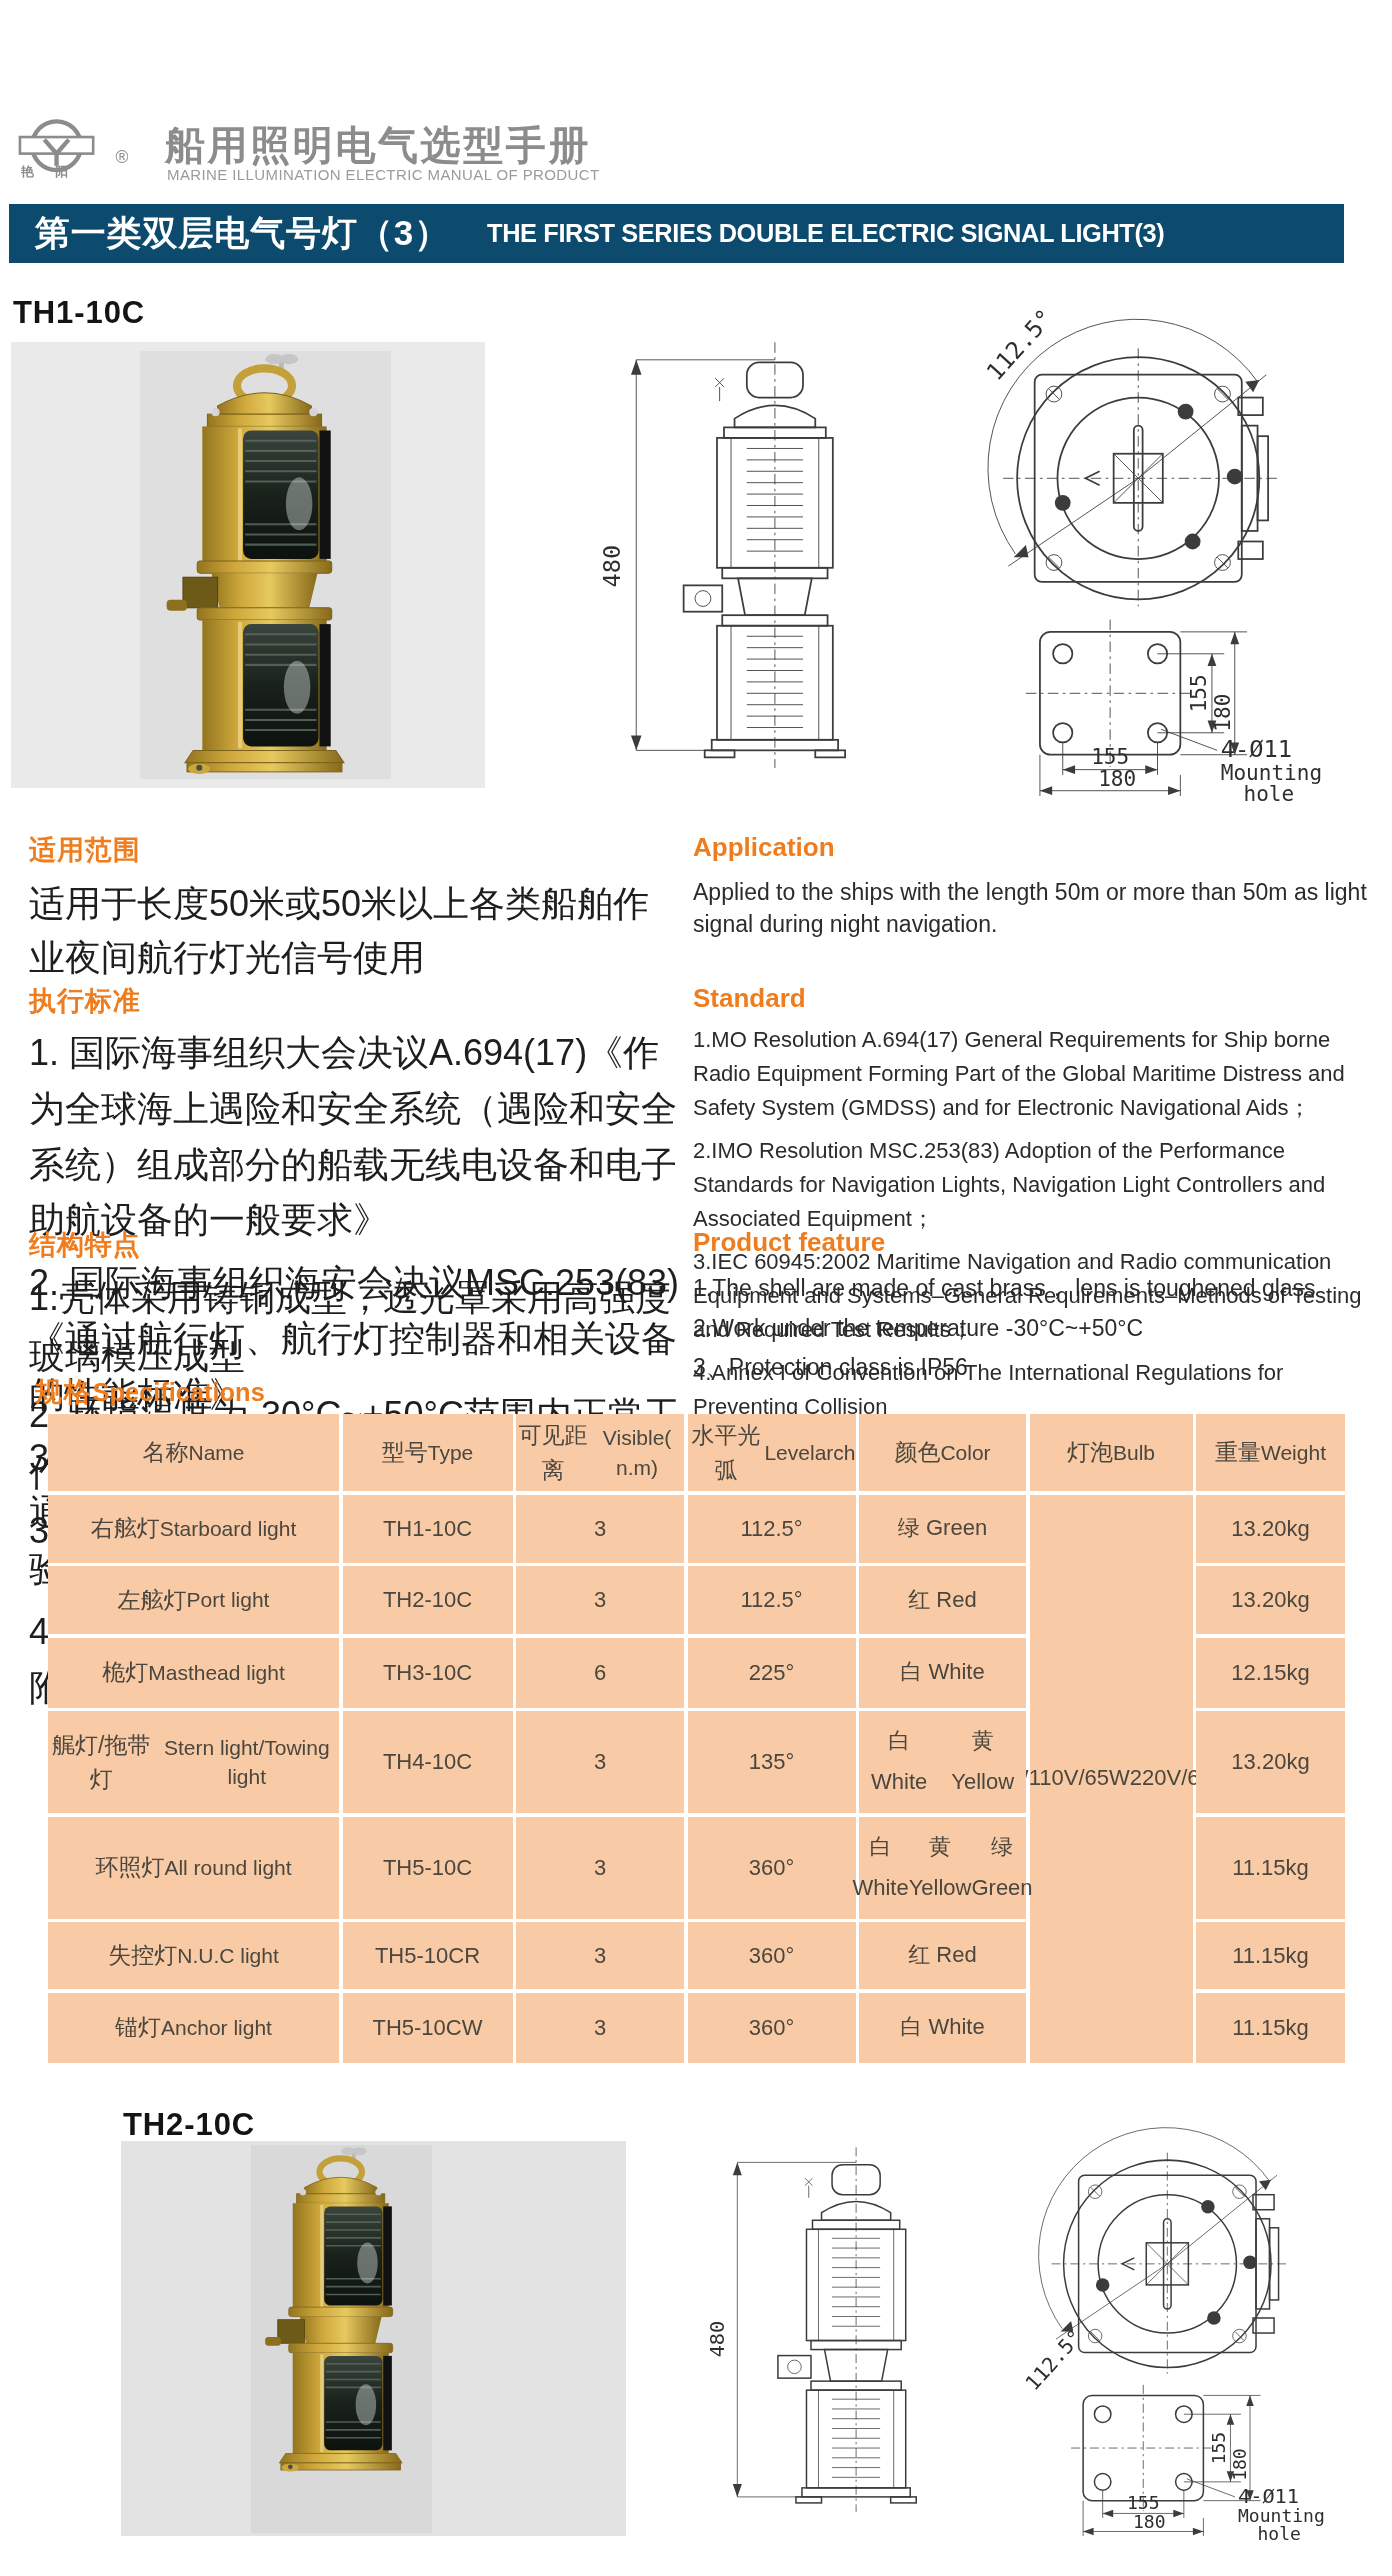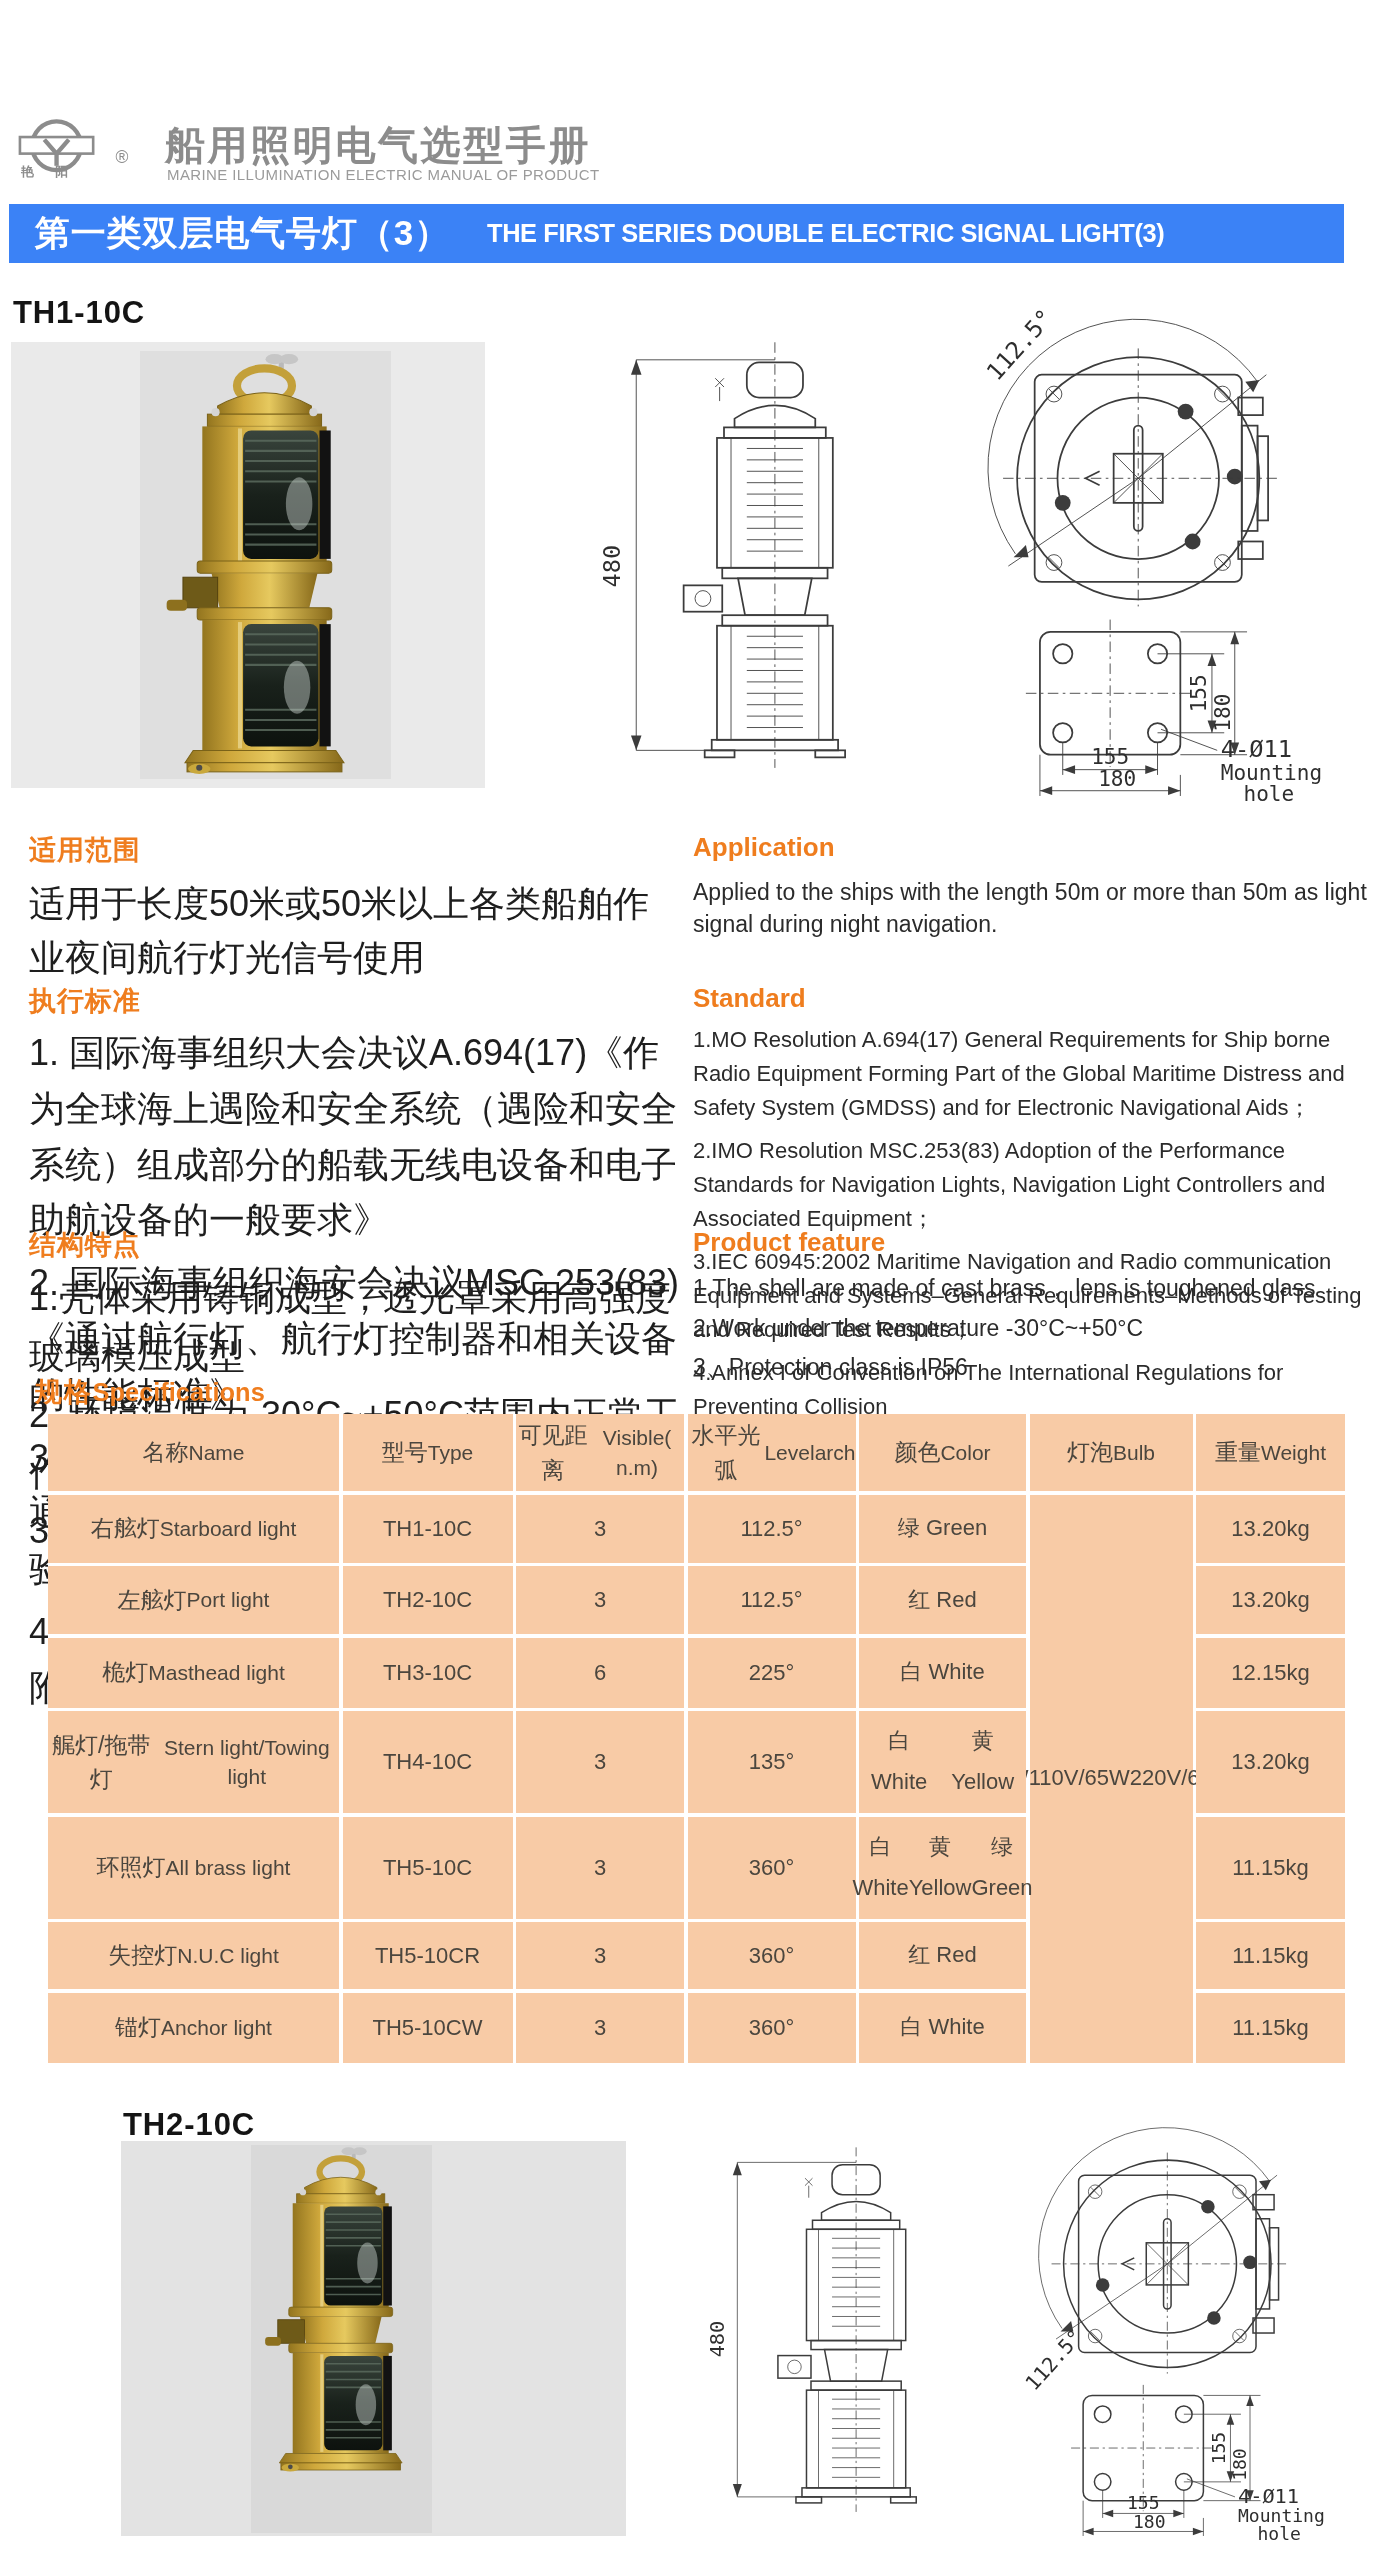--- a/index.html
+++ b/index.html
@@ -8,21 +8,21 @@
     font-family:"Liberation Sans","DejaVu Sans",sans-serif;color:#222;
   }
   
   .logo-wrap{position:absolute;left:17.5px;top:117px;width:140px;height:68px;}
   .logo-svg{position:absolute;left:0;top:0;}
   .brand-cn{position:absolute;left:3.5px;top:46px;width:68px;font-size:13px;letter-spacing:8.8px;color:#8c8c8c;font-weight:bold;}
   .reg-mark{position:absolute;left:98px;top:30px;font-size:17.5px;color:#8c8c8c;}
   .hdr-title{position:absolute;left:165px;top:118px;font-size:40px;font-weight:bold;color:#8c8c8c;letter-spacing:2.6px;}
   .hdr-sub{position:absolute;left:167px;top:166px;font-size:15px;color:#9b9b9b;letter-spacing:0.4px;}
   
-  .banner{position:absolute;left:8.8px;top:204px;width:1335px;height:59px;background:#3b82f6;
+  .banner{position:absolute;left:8.8px;top:204px;width:1335px;height:59px;background:#0c4a6e;
           display:flex;align-items:center;padding-left:26px;box-sizing:border-box;gap:37px;}
   .banner-cn{font-size:35px;font-weight:bold;color:#fff;letter-spacing:0.9px;}
   .banner-en{font-size:25.4px;font-weight:bold;color:#fff;letter-spacing:-0.4px;}
   
   .model-label{position:absolute;font-size:31px;font-weight:bold;color:#141414;letter-spacing:0.9px;}
   #model-top{left:13px;top:295px;}
   #model-bottom{left:123px;top:2107px;}
   
   .photo-box{position:absolute;background:#eaeaea;}
   #photo-1{left:11.4px;top:342px;width:474px;height:446px;}
@@ -422,21 +422,21 @@
   <div class="cell col-vis single" style="grid-row: 5;">3</div>
   <div class="cell col-arc single" style="grid-row: 5;">135°</div>
   <div class="cell col-color" style="grid-row: 5;">
         <div>白 White</div>
         <div>黄 Yellow</div>
       </div>
   <div class="cell col-weight single" style="grid-row: 5;">13.20kg</div>
 
   <div class="cell col-name" style="grid-row: 6;">
     <div class="cn">环照灯</div>
-    <div class="en">All  brass  light</div>
+    <div class="en">All  round  light</div>
   </div>
   <div class="cell col-type single" style="grid-row: 6;">TH5-10C</div>
   <div class="cell col-vis single" style="grid-row: 6;">3</div>
   <div class="cell col-arc single" style="grid-row: 6;">360°</div>
   <div class="cell col-color" style="grid-row: 6;">
         <div>白 White</div>
         <div>黄 Yellow</div>
         <div>绿 Green</div>
       </div>
   <div class="cell col-weight single" style="grid-row: 6;">11.15kg</div>

